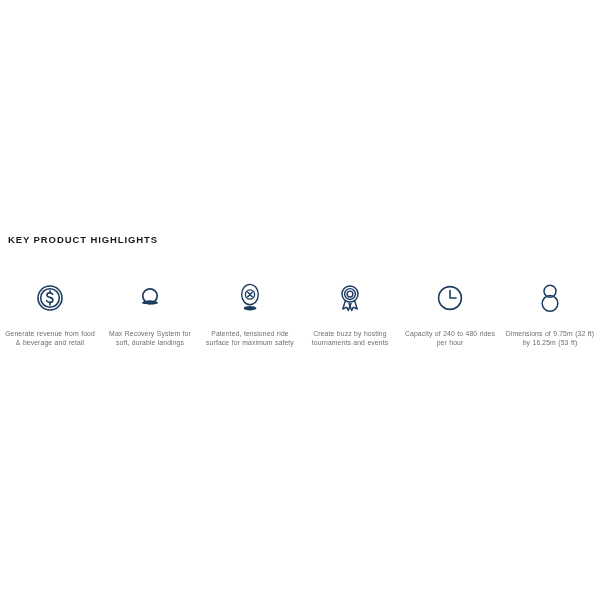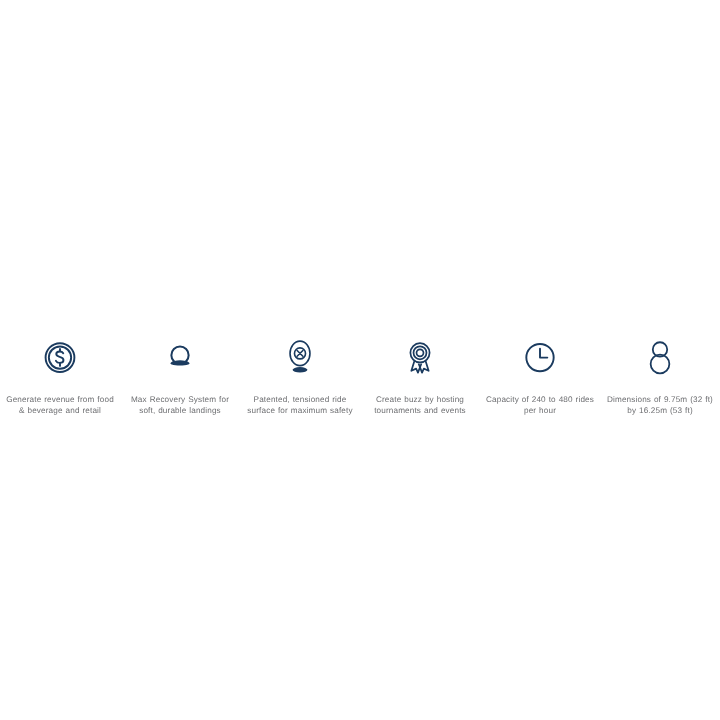--- a/index.html
+++ b/index.html
@@ -63,20 +63,21 @@
     letter-spacing: 0.12px;
     width: 94px;
     word-spacing: 0.4px;
   }
 </style>
 </head>
 <body>
 
 <div class="page">
 
+  <div class="section-title">KEY PRODUCT HIGHLIGHTS</div>
 
   <div class="highlights">
 
     <div class="highlight">
       <div class="icon-wrap">
         <svg width="28" height="28" viewBox="0 0 28 28" fill="none" stroke="#1b3b5f" stroke-width="1.6">
           <circle cx="14" cy="14" r="12"></circle>
           <circle cx="14" cy="14" r="9.3"></circle>
           <path d="M16.7 10.4c-0.6-1-1.6-1.5-2.9-1.5-1.7 0-2.9 0.9-2.9 2.2 0 1.4 1.1 1.9 2.8 2.3 1.9 0.45 3.2 1 3.2 2.6 0 1.45-1.3 2.4-3.1 2.4-1.5 0-2.6-0.6-3.2-1.7" stroke-linecap="round"></path>
           <path d="M14 6.9v1.9M14 18.9v2" stroke-linecap="round"></path>

